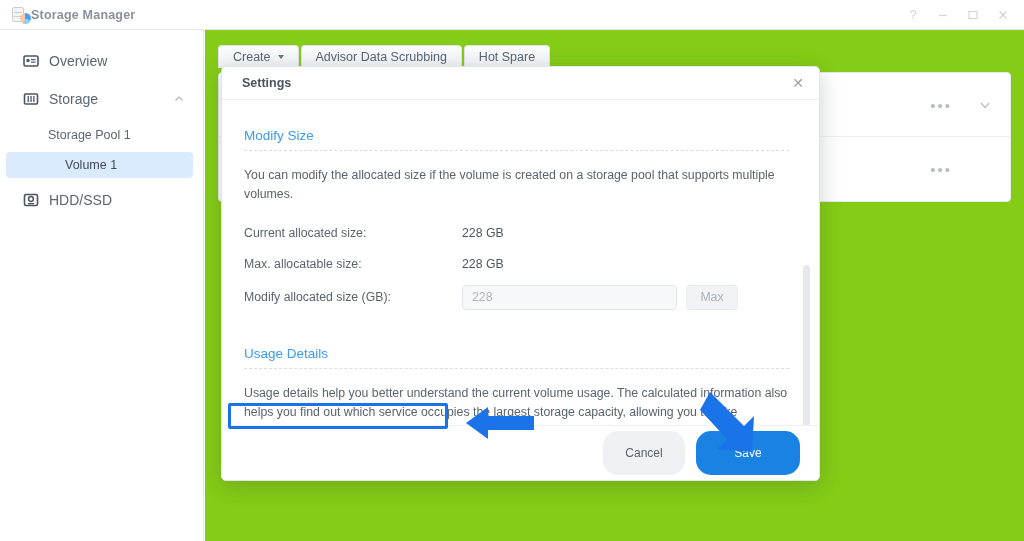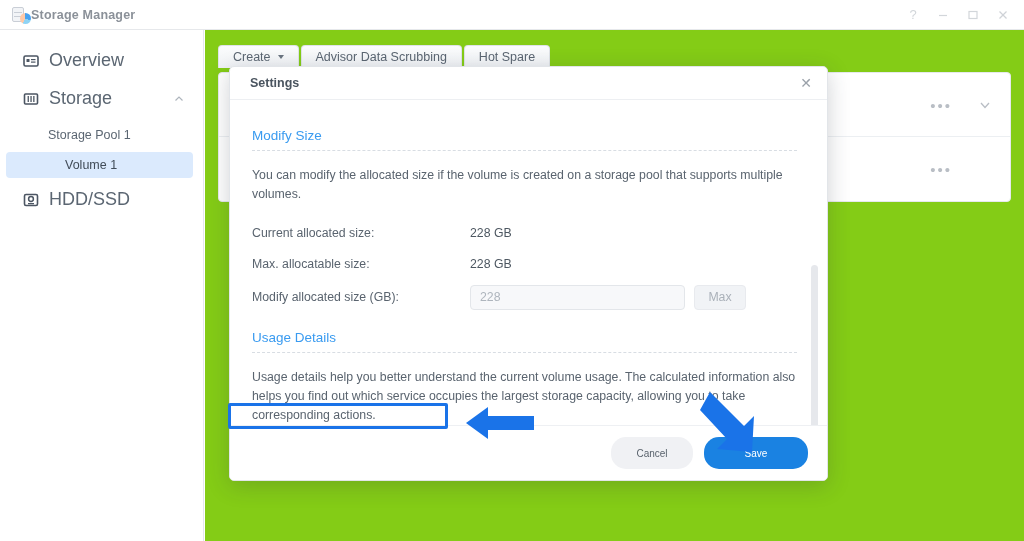--- a/index.html
+++ b/index.html
@@ -91,21 +91,21 @@
     background: #ffffff;
     border-right: 1px solid #e4e8ec;
     padding-top: 16px;
   }
   .nav-item {
     height: 29px;
     display: flex;
     align-items: center;
     padding-left: 17px;
     padding-right: 10px;
-    font-size: 18px;
+    font-size: 14px;
     color: #5b6672;
     border-radius: 3px;
     margin: 0 8px 9px 6px;
     cursor: default;
   }
   .nav-item .ic {
     width: 16px; height: 16px;
     margin-right: 10px;
     flex: 0 0 auto;
     display: block;
@@ -289,21 +289,21 @@
     width: 52px; height: 25px;
     border: 1px solid #e8eaee;
     border-radius: 4px;
     background: #f1f3f6;
     color: #aab1b9;
     font-size: 12.3px;
     display: flex; align-items: center; justify-content: center;
     cursor: default;
   }
 
-  .sec2 { margin-top: 16px; }
+  .sec2 { margin-top: 32px; }
 
   .check-wrap {
     position: relative;
     display: inline-flex;
     align-items: center;
     margin-top: 4px;
     padding: 6px 14px 6px 9px;
   }
   .check-box {
     width: 14px; height: 14px;
@@ -343,25 +343,25 @@
     width: 100%; height: 55px;
     border-top: 1px solid #eef0f3;
     background: #ffffff;
     display: flex;
     align-items: center;
     justify-content: flex-end;
     padding-right: 19px;
     gap: 11px;
   }
   .btn {
-    height: 32px;
+    height: 44px;
     min-width: 82px;
     padding: 0 22px;
     border-radius: 15px;
-    font-size: 10px;
+    font-size: 12px;
     display: flex; align-items: center; justify-content: center;
     cursor: default;
     border: none;
     font-family: "Liberation Sans", sans-serif;
   }
   .btn-cancel { background: #f0f1f4; color: #59626c; }
   .btn-save   { background: #1a82e2; color: #ffffff; min-width: 104px; }
 
   
   .anno { position: absolute; z-index: 60; pointer-events: none; }
@@ -465,21 +465,21 @@
         <span class="dots">•••</span>
         <svg class="chev-r" width="14" height="14" viewBox="0 0 14 14">
           <polyline points="3,5 7,9.5 11,5" fill="none" stroke="#b9bec5" stroke-width="1.3"></polyline>
         </svg>
       </div>
       <div class="bg-row">
         <span class="dots">•••</span>
       </div>
     </div>
 
-    <div class="dialog" style="left:24px; top:36px;">
+    <div class="dialog" style="left:16px; top:36px;">
 
       <div class="dlg-head">
         <div class="dlg-title">Settings</div>
         <div class="dlg-close">
           <span>✕</span>
         </div>
       </div>
 
       <div class="dlg-body">
 

